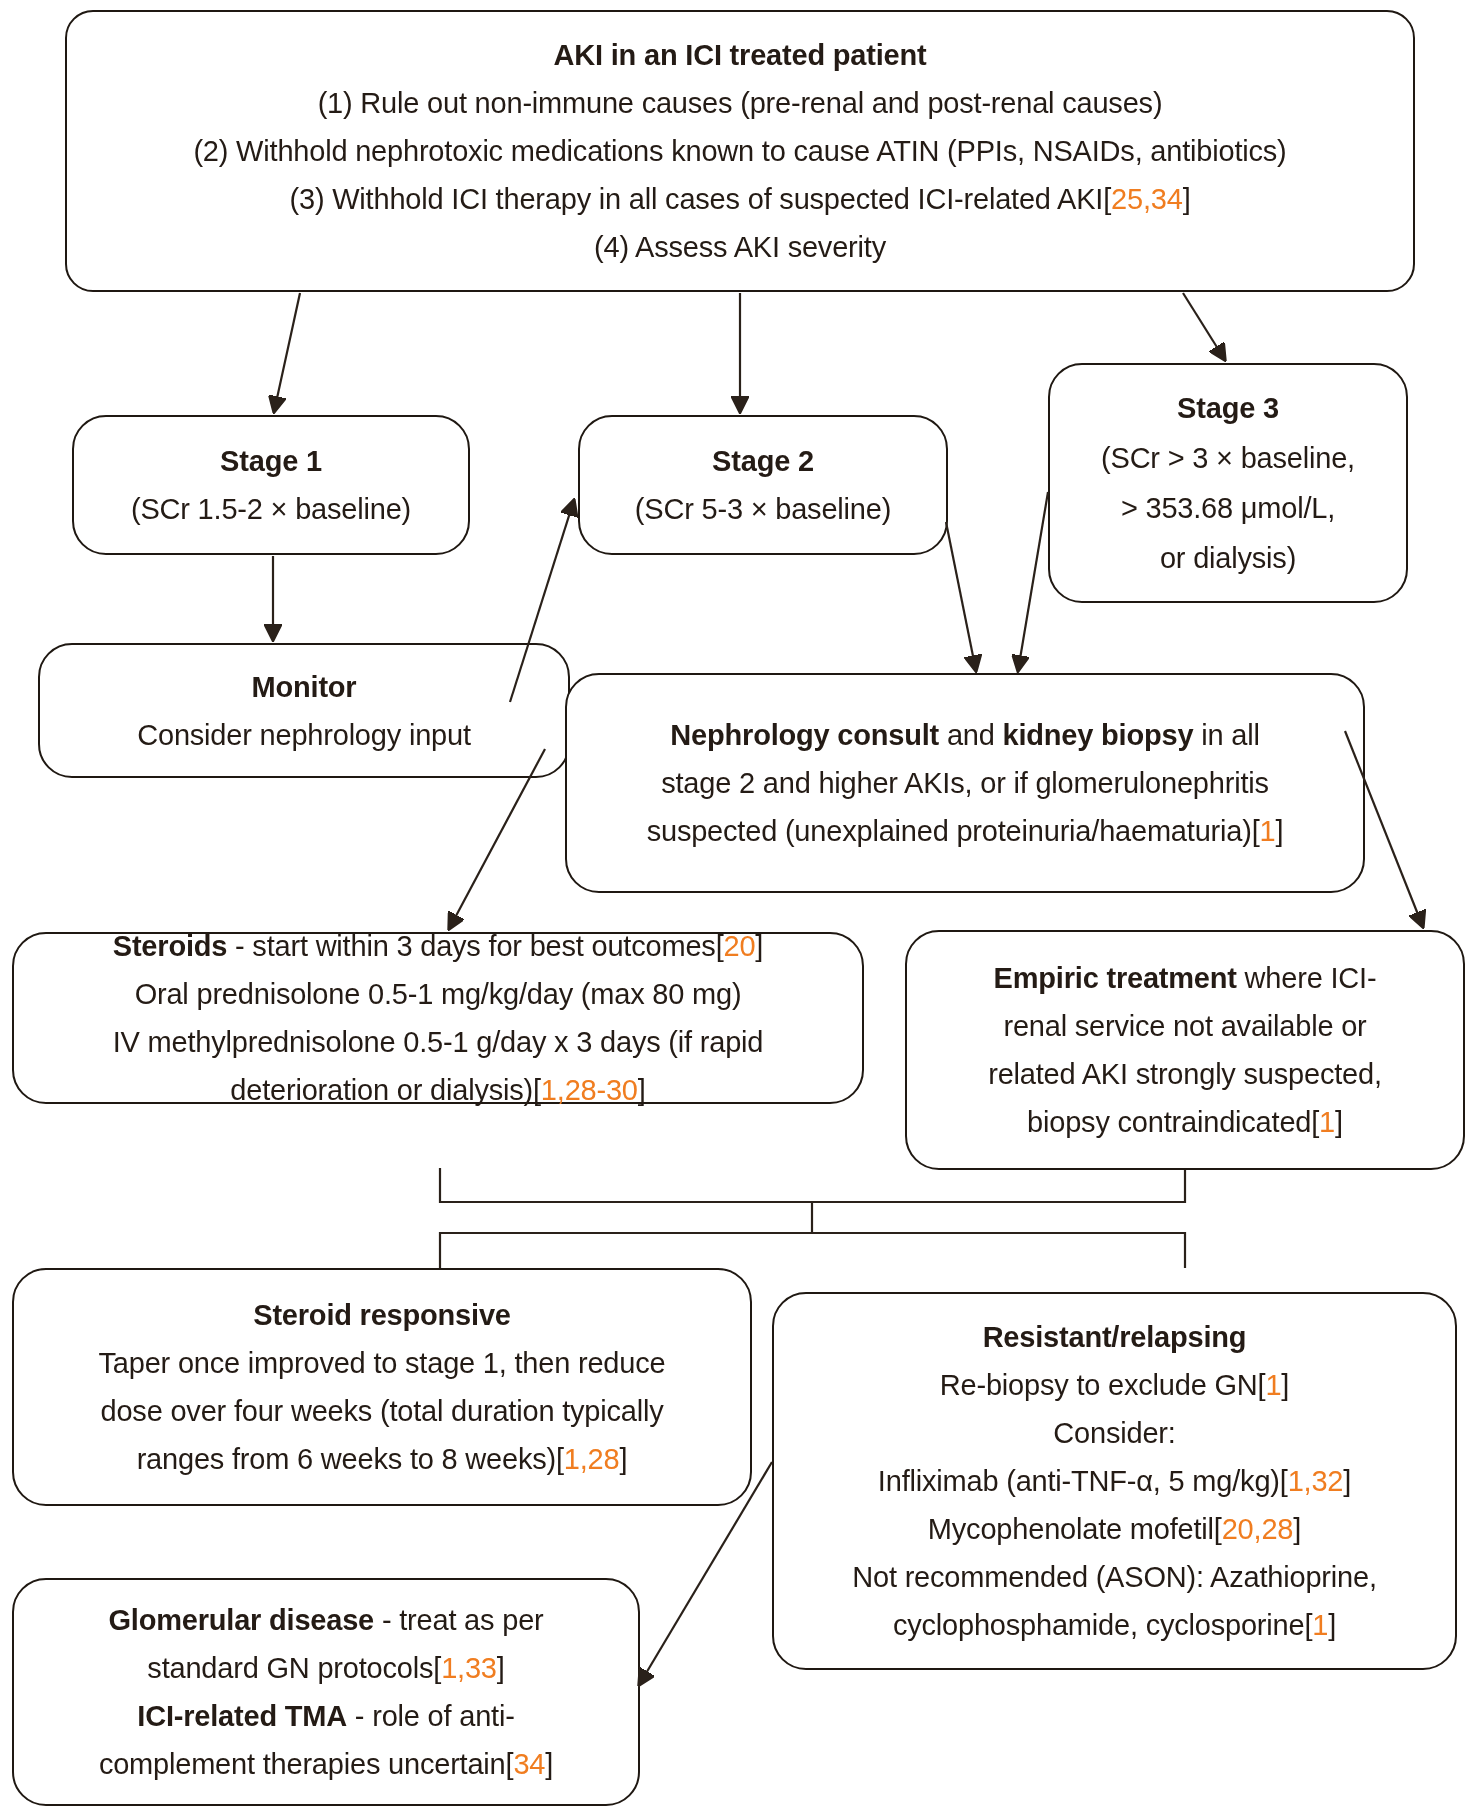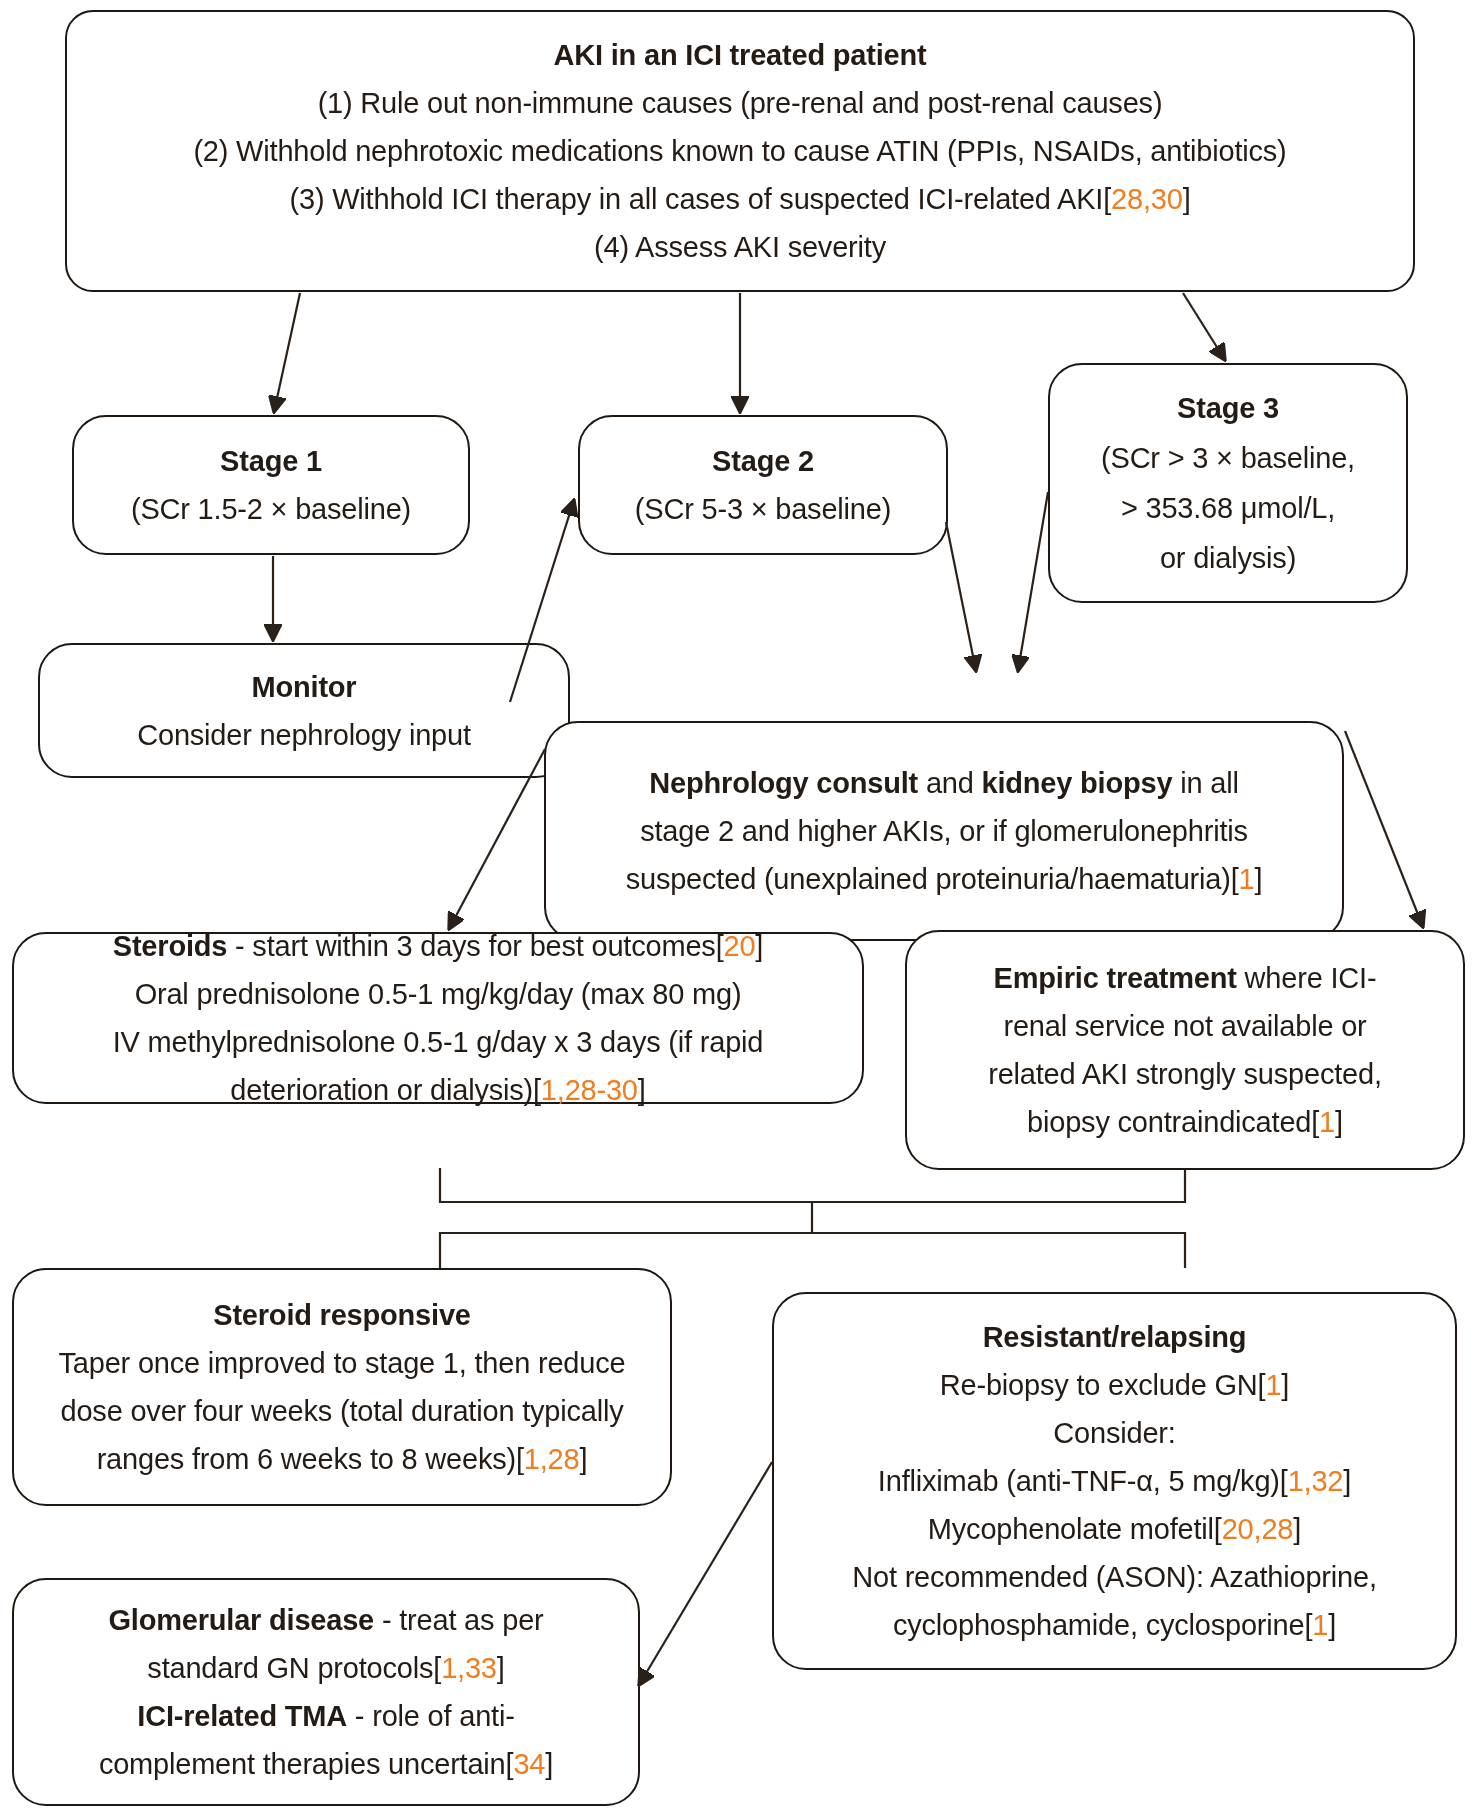--- a/index.html
+++ b/index.html
@@ -63,21 +63,21 @@
     <path class="c" d="M440 1168 L440 1202 L1185 1202 L1185 1170"></path>
     <path class="c" d="M812 1202 L812 1233"></path>
     <path class="c" d="M440 1268 L440 1233 L1185 1233 L1185 1268"></path>
     <path class="c" marker-end="url(#ah)" d="M772 1462 L639 1685"></path>
   </svg>
 
   <div class="node" id="top-node" style="left:65px;top:10px;width:1350px;height:282px;">
     <div class="bt">AKI in an ICI treated patient</div>
     <div>(1) Rule out non-immune causes (pre-renal and post-renal causes)</div>
     <div>(2) Withhold nephrotoxic medications known to cause ATIN (PPIs, NSAIDs, antibiotics)</div>
-    <div><span>(3) Withhold ICI therapy in all cases of suspected ICI-related AKI[</span><span class="ref">28,30</span><span>]</span></div>
+    <div><span>(3) Withhold ICI therapy in all cases of suspected ICI-related AKI[</span><span class="ref">25,34</span><span>]</span></div>
     <div>(4) Assess AKI severity</div>
   </div>
 
   <div class="node" style="left:72px;top:415px;width:398px;height:140px;">
     <div class="bt">Stage 1</div>
     <div>(SCr 1.5-2 × baseline)</div>
   </div>
 
   <div class="node" style="left:578px;top:415px;width:370px;height:140px;">
     <div class="bt">Stage 2</div>
@@ -89,41 +89,41 @@
     <div>(SCr &gt; 3 × baseline,</div>
     <div>&gt; 353.68 μmol/L,</div>
     <div>or dialysis)</div>
   </div>
 
   <div class="node" style="left:38px;top:643px;width:532px;height:135px;justify-content:center;">
     <div class="bt">Monitor</div>
     <div>Consider nephrology input</div>
   </div>
 
-  <div class="node" style="left:544px;top:673px;width:800px;height:220px;margin-top:48px;">
+  <div class="node" style="left:565px;top:673px;width:800px;height:220px;">
     <div><span class="bt">Nephrology consult</span><span> and </span><span class="bt">kidney biopsy</span><span> in all</span></div>
     <div>stage 2 and higher AKIs, or if glomerulonephritis</div>
     <div><span>suspected (unexplained proteinuria/haematuria)[</span><span class="ref">1</span><span>]</span></div>
   </div>
 
   <div class="node" style="left:12px;top:932px;width:852px;height:172px;">
     <div><span class="bt">Steroids</span><span> - start within 3 days for best outcomes[</span><span class="ref">20</span><span>]</span></div>
     <div>Oral prednisolone 0.5-1 mg/kg/day (max 80 mg)</div>
     <div>IV methylprednisolone 0.5-1 g/day x 3 days (if rapid</div>
     <div><span>deterioration or dialysis)[</span><span class="ref">1,28-30</span><span>]</span></div>
   </div>
 
   <div class="node" style="left:905px;top:930px;width:560px;height:240px;">
     <div><span class="bt">Empiric treatment</span><span> where ICI-</span></div>
     <div>renal service not available or</div>
     <div>related AKI strongly suspected,</div>
     <div><span>biopsy contraindicated[</span><span class="ref">1</span><span>]</span></div>
   </div>
 
-  <div class="node" style="left:12px;top:1268px;width:660px;height:238px;">
+  <div class="node" style="left:12px;top:1268px;width:740px;height:238px;">
     <div class="bt">Steroid responsive</div>
     <div>Taper once improved to stage 1, then reduce</div>
     <div>dose over four weeks (total duration typically</div>
     <div><span>ranges from 6 weeks to 8 weeks)[</span><span class="ref">1,28</span><span>]</span></div>
   </div>
 
   <div class="node" style="left:772px;top:1268px;width:685px;height:378px;margin-top:24px;">
     <div class="bt">Resistant/relapsing</div>
     <div><span>Re-biopsy to exclude GN[</span><span class="ref">1</span><span>]</span></div>
     <div>Consider:</div>

